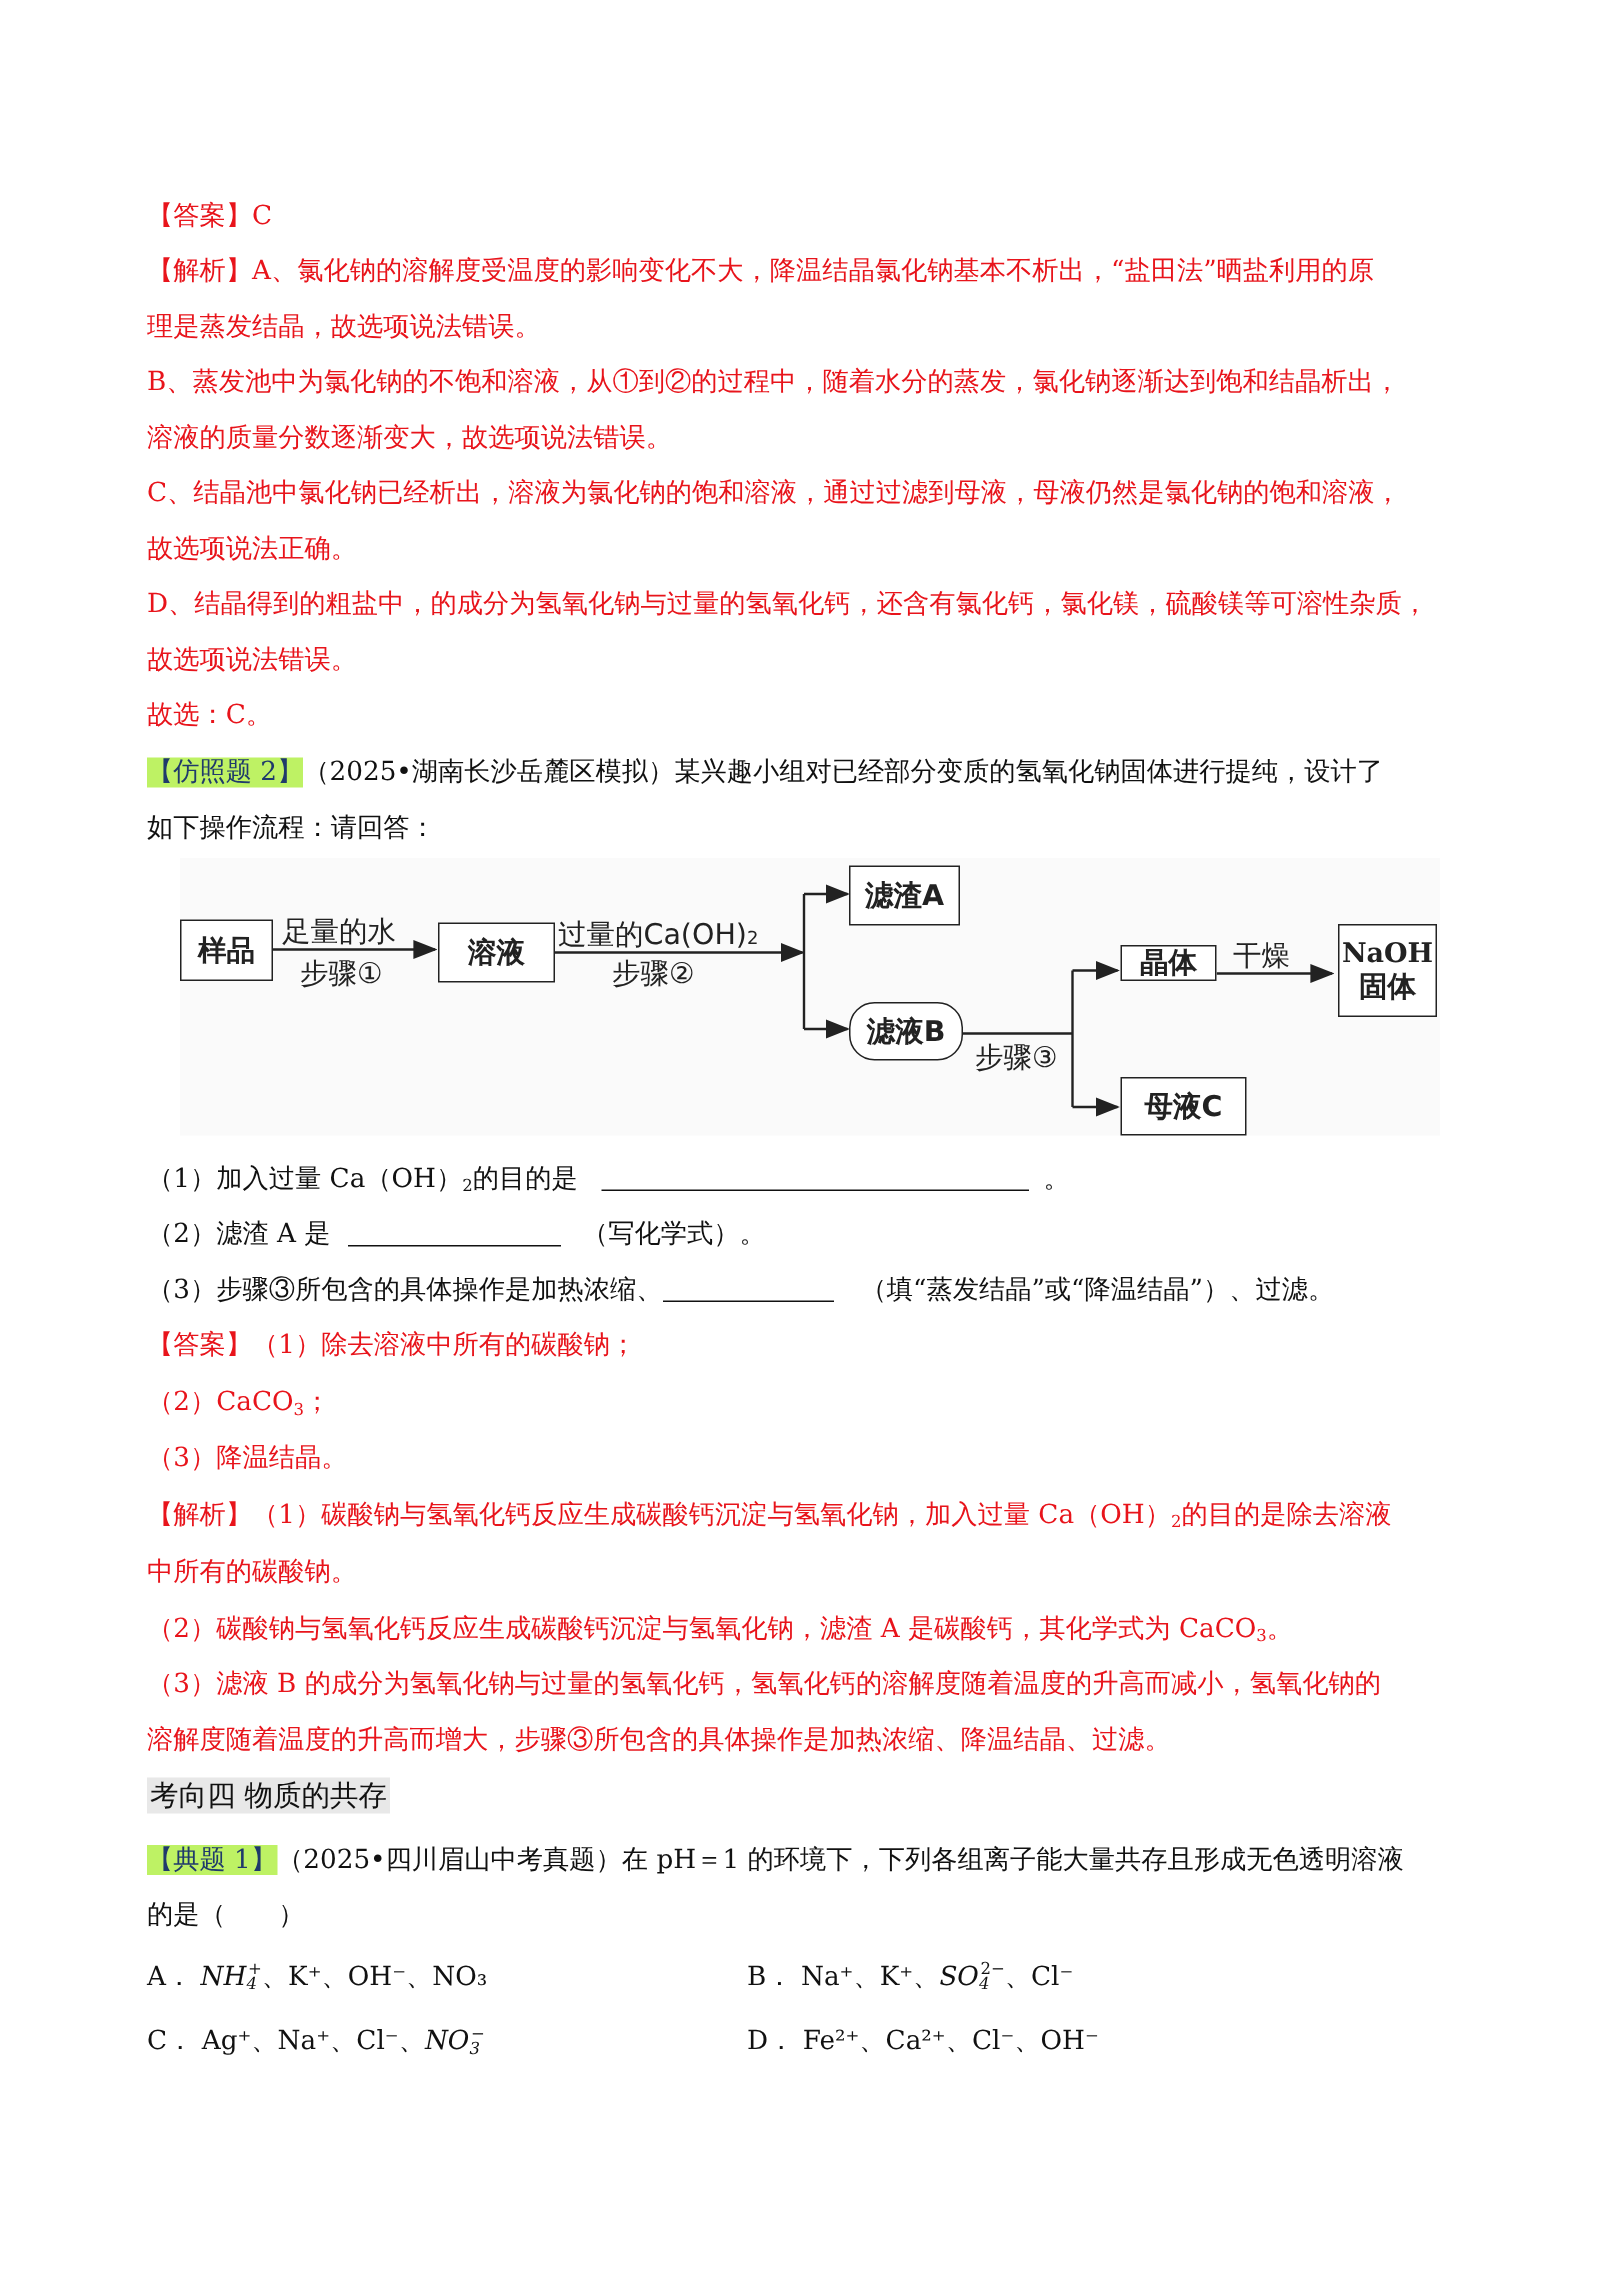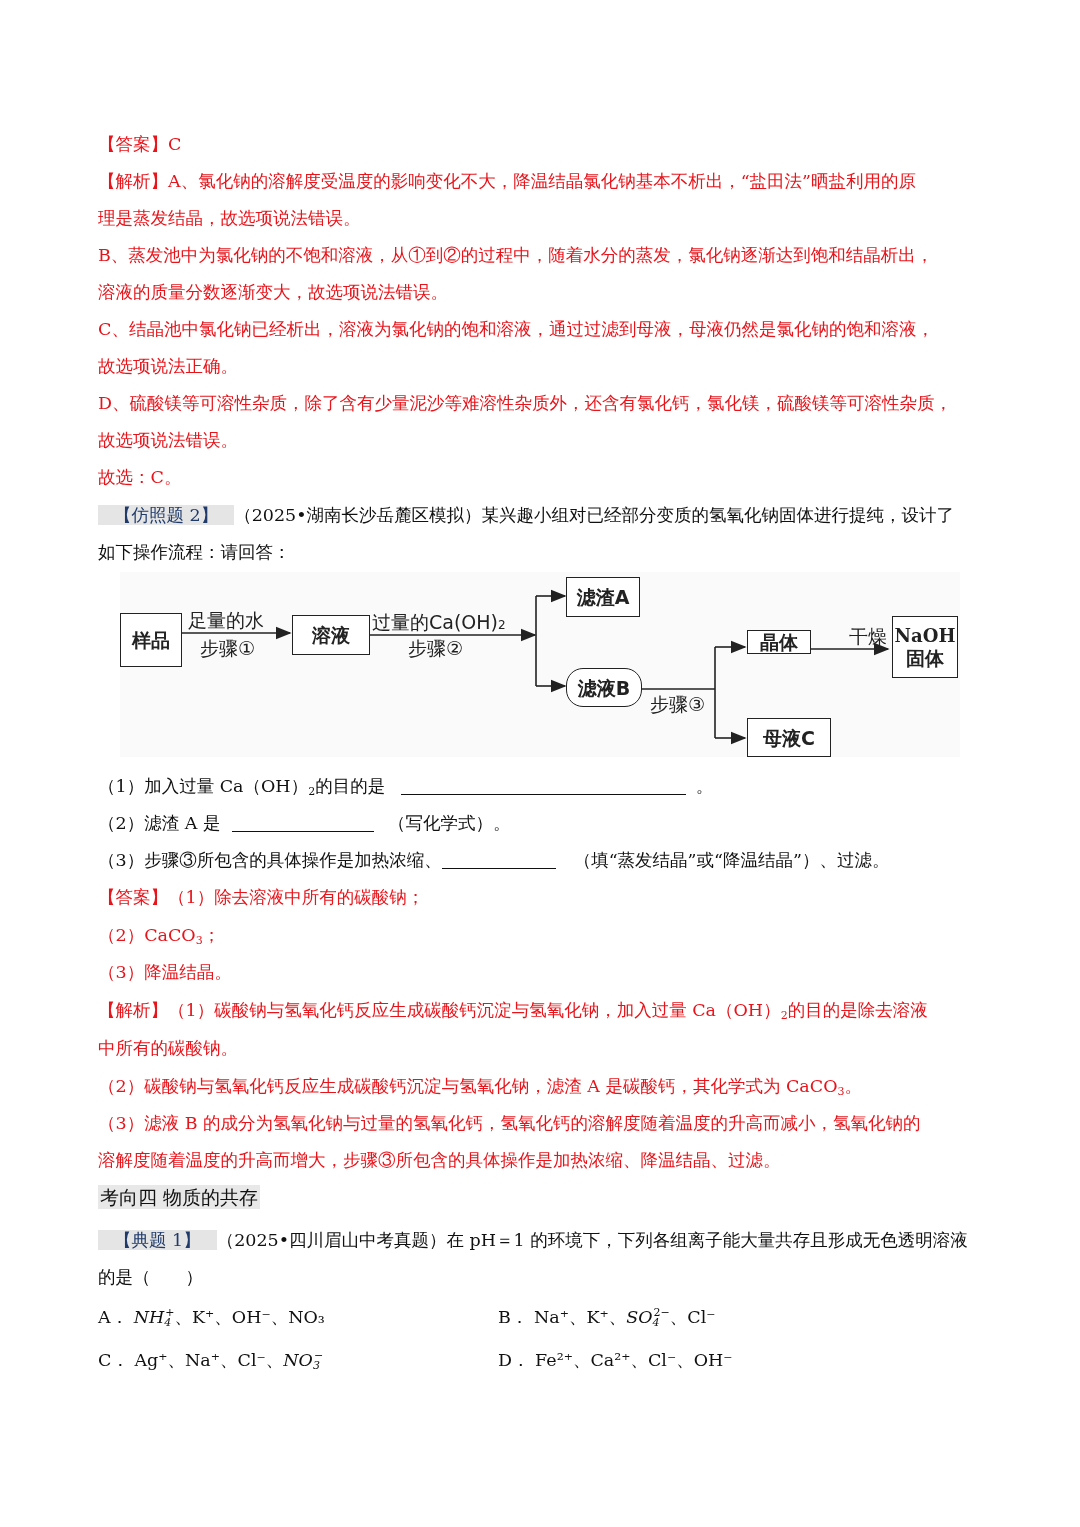--- a/index.html
+++ b/index.html
@@ -1,21 +1,21 @@
 <!DOCTYPE html>
 <html><head>
 <meta charset="utf-8">
 <style>
   html, body { margin: 0; padding: 0; background: #ffffff; }
   body { width: 1080px; height: 1527px; position: relative; overflow: hidden;
          font-family: "DejaVu Serif", "Liberation Serif", serif; font-size: 17.5px; color: #111; }
   .page { position: absolute; left: 98px; top: 0; width: 886px; }
   .line { position: absolute; left: 0; white-space: nowrap; line-height: 22px; }
   .red { color: #e8141b; }
-  .hl { background: #e5e5e5; color: #1f3a6b; padding: 0 16px; }
+  .hl { background: #bef264; color: #1f3a6b; padding: 0 0; }
   .blank { display: inline-block; border-bottom: 1.3px solid #111; height: 18px; vertical-align: -3px; }
   .sub { font-size: 11px; vertical-align: -3px; }
   .sup { font-size: 11px; vertical-align: 7px; }
   .it { font-style: italic; }
   .section { background: #e8e8e8; font-family: "DejaVu Sans", "Liberation Sans", sans-serif; font-size: 19px; color: #111; padding: 1px 2px; }
   .diagram { position: absolute; left: 120px; top: 572px; width: 840px; height: 185px; background: #fafafa; }
   .box { position: absolute; border: 1.6px solid #222; background: #fff; box-sizing: border-box;
          font-family: "DejaVu Sans", "Liberation Sans", sans-serif; font-size: 19px; color: #222;
          display: flex; align-items: center; justify-content: center; text-align: center; line-height: 22px; font-weight: bold; }
   .dlabel { position: absolute; font-family: "DejaVu Sans", "Liberation Sans", sans-serif; font-size: 19px; color: #222; white-space: nowrap; }
@@ -30,21 +30,21 @@
     <span class="red">【答案】</span><span class="red">C</span>
   </div>
   <div class="line red" style="top:170px;">
     <span>【解析】</span><span>A、氯化钠的溶解度受温度的影响变化不大，降温结晶氯化钠基本不析出，“盐田法”晒盐利用的原</span>
   </div>
   <div class="line red" style="top:207px;">理是蒸发结晶，故选项说法错误。</div>
   <div class="line red" style="top:244px;">B、蒸发池中为氯化钠的不饱和溶液，从①到②的过程中，随着水分的蒸发，氯化钠逐渐达到饱和结晶析出，</div>
   <div class="line red" style="top:281px;">溶液的质量分数逐渐变大，故选项说法错误。</div>
   <div class="line red" style="top:318px;">C、结晶池中氯化钠已经析出，溶液为氯化钠的饱和溶液，通过过滤到母液，母液仍然是氯化钠的饱和溶液，</div>
   <div class="line red" style="top:355px;">故选项说法正确。</div>
-  <div class="line red" style="top:392px;">D、硫酸镁等可溶性杂质，除了含有少量泥沙等难溶性杂质外，还含有氯化钙，氯化镁，硫酸镁等可溶性杂质，</div>
+  <div class="line red" style="top:392px;">D、结晶得到的粗盐中，的成分为氢氧化钠与过量的氢氧化钙，还含有氯化钙，氯化镁，硫酸镁等可溶性杂质，</div>
   <div class="line red" style="top:429px;">故选项说法错误。</div>
   <div class="line red" style="top:466px;">故选：C。</div>
 
   <div class="line" style="top:504px;">
     <span class="hl">【仿照题 2】</span><span>（2025•湖南长沙岳麓区模拟）某兴趣小组对已经部分变质的氢氧化钠固体进行提纯，设计了</span>
   </div>
   <div class="line" style="top:541px;">如下操作流程：请回答：</div>
 
   <div class="line" style="top:775px;">
     <span>（1）加入过量 Ca（OH）</span><span class="sub">2</span><span>的目的是</span>
@@ -122,34 +122,34 @@
 
       <line x1="522" y1="117" x2="595" y2="117"></line>
       <line x1="595" y1="75" x2="595" y2="166"></line>
       <line x1="595" y1="75" x2="625" y2="75" marker-end="url(#ah)"></line>
       <line x1="595" y1="166" x2="625" y2="166" marker-end="url(#ah)"></line>
 
       <line x1="691" y1="77" x2="768" y2="77" marker-end="url(#ah)"></line>
     </g>
   </svg>
 
-  <div class="box" style="left:0;top:41px;width:62px;height:54px;">样品</div>
+  <div class="box" style="left:0;top:41px;width:62px;height:41px;">样品</div>
   <div class="dlabel" style="left:68px;top:36px;">足量的水</div>
   <div class="dlabel" style="left:80px;top:64px;">步骤①</div>
 
   <div class="box" style="left:172px;top:43px;width:78px;height:40px;">溶液</div>
   <div class="dlabel" style="left:252px;top:38px;">
     <span>过量的Ca(OH)</span><span style="font-size:12px;">2</span>
   </div>
   <div class="dlabel" style="left:288px;top:64px;">步骤②</div>
 
   <div class="box" style="left:446px;top:5px;width:74px;height:40px;">滤渣A</div>
   <div class="box" style="left:446px;top:96px;width:76px;height:39px;border-radius:17px;">滤液B</div>
   <div class="dlabel" style="left:530px;top:120px;">步骤③</div>
 
   <div class="box" style="left:627px;top:58px;width:64px;height:24px;">晶体</div>
-  <div class="dlabel" style="left:729px;top:52px;">干燥</div>
+  <div class="dlabel" style="left:702px;top:52px;">干燥</div>
   <div class="box" style="left:772px;top:44px;width:66px;height:62px;flex-direction:column;">
     <span style="font-family:'DejaVu Serif','Liberation Serif',serif;font-size:18px;">NaOH</span>
     <span>固体</span>
   </div>
   <div class="box" style="left:627px;top:146px;width:84px;height:39px;">母液C</div>
 </div>
 
 </body></html>

